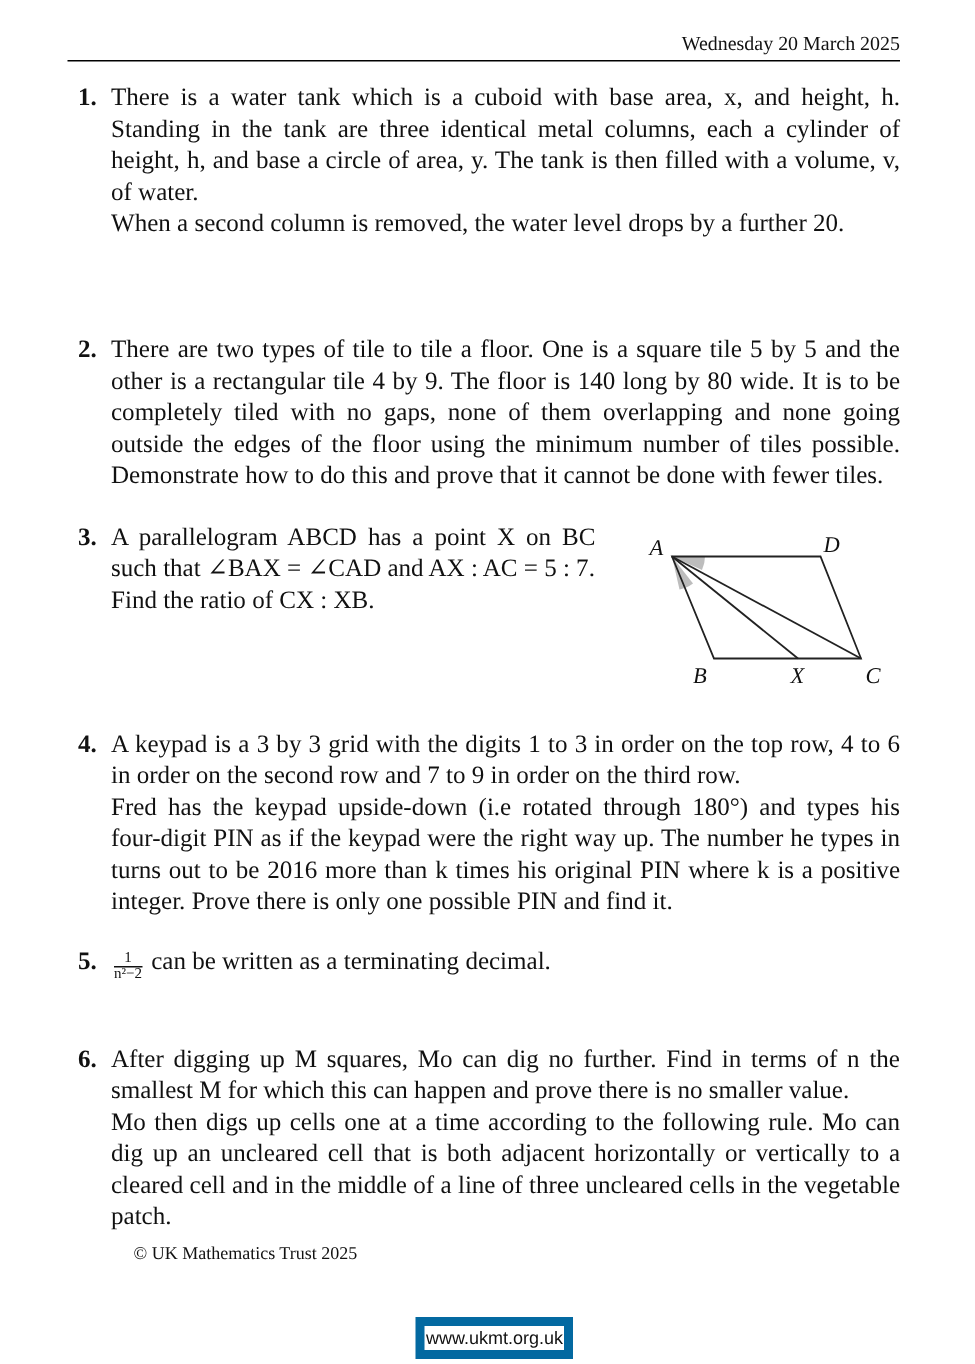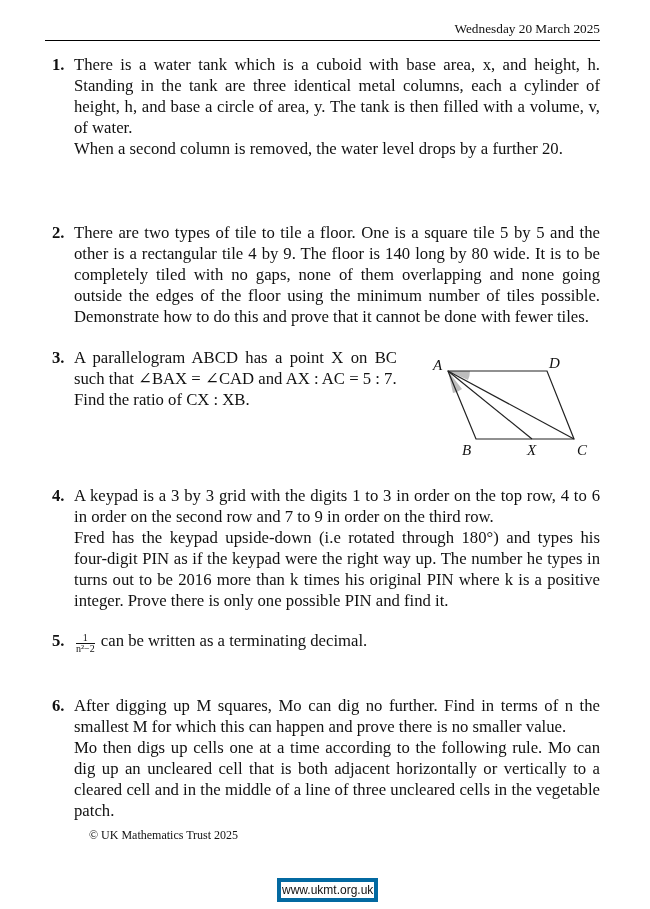--- a/index.html
+++ b/index.html
@@ -12,21 +12,21 @@
   .q { position:absolute; left:52px; width:548px; font-size:16.7px; line-height:21px; }
   .q .num { position:absolute; left:0; top:0; font-weight:bold; }
   .q .body { margin-left:22px; }
   .q p { margin:0; text-align:justify; }
   .frac { display:inline-block; vertical-align:-6px; text-align:center; font-size:10px; line-height:10px; margin:0 2px; }
   .frac .n { display:block; border-bottom:0.9px solid #111; padding:0 1px; }
   .frac .d { display:block; }
   .footer-left { position:absolute; left:53px; top:828px; font-size:12px;margin-left:36px; }
   .footer-link { position:absolute; left:277px; top:878px; font-size:12px;
                  font-family:"Liberation Sans", "DejaVu Sans", sans-serif;
-                 border:4px solid #0369a1; padding:1px 1px; color:#111; text-decoration:none; }
+                 border:6px solid #0369a1; padding:1px 1px; color:#111; text-decoration:none; }
   svg text { font-family:"Liberation Serif", serif; font-style:italic; font-size:15px; fill:#111; }
 </style>
 </head>
 <body>
 
 <div class="header">
   <span class="right">Wednesday 20 March 2025</span>
 </div>
 
 <div class="q" style="top:54px;">

